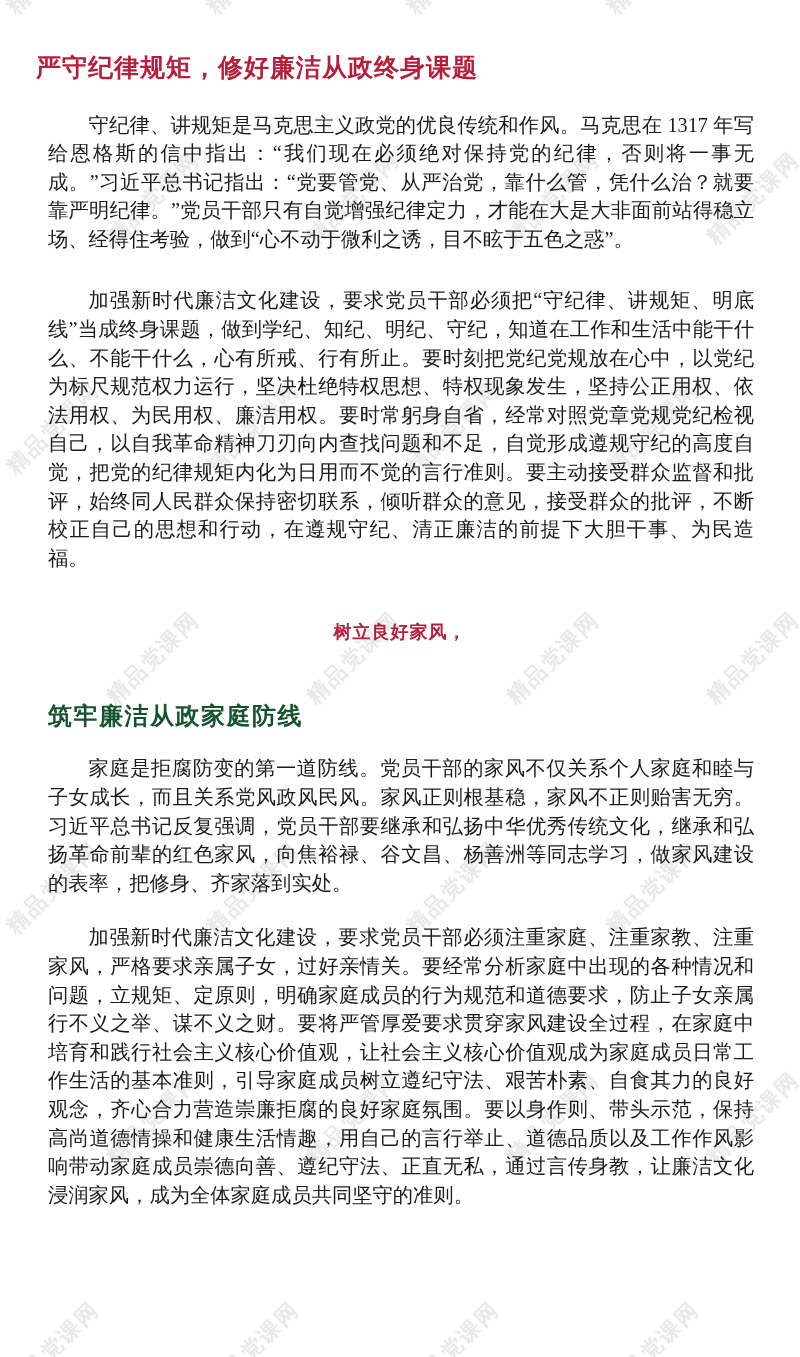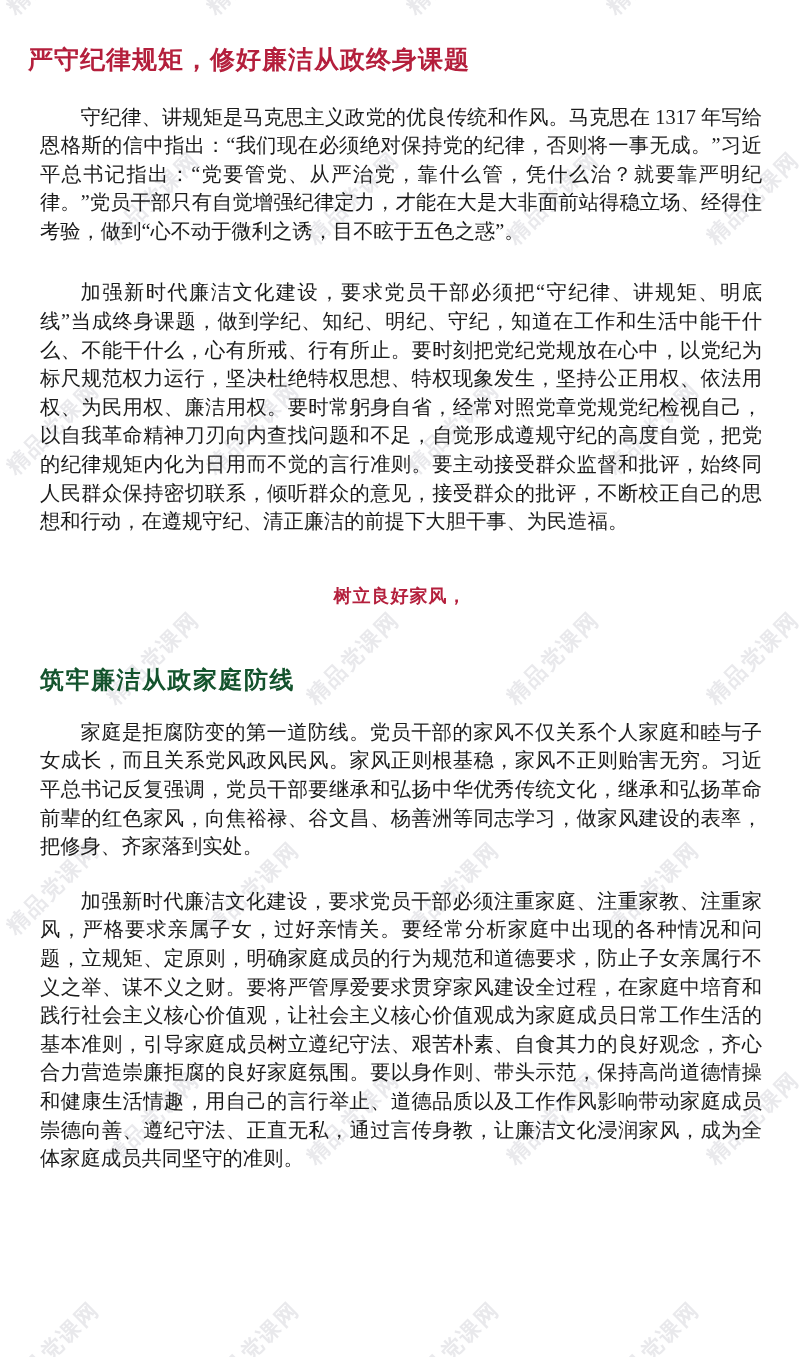--- a/index.html
+++ b/index.html
@@ -35,21 +35,21 @@
     white-space: nowrap;
     transform: rotate(-45deg);
     transform-origin: left top;
     user-select: none;
   }
 
   
   #content {
     position: relative;
     z-index: 2;
-    padding: 8px;
+    padding: 16px;
   }
 
   .doc-title {
     color: #b41f3c;
     font-family: "DejaVu Sans", "Liberation Sans", sans-serif;
     font-weight: 700;
     font-size: 25px;
     letter-spacing: 1px;
     margin: 0;
     padding: 36px 0 0 20px;

